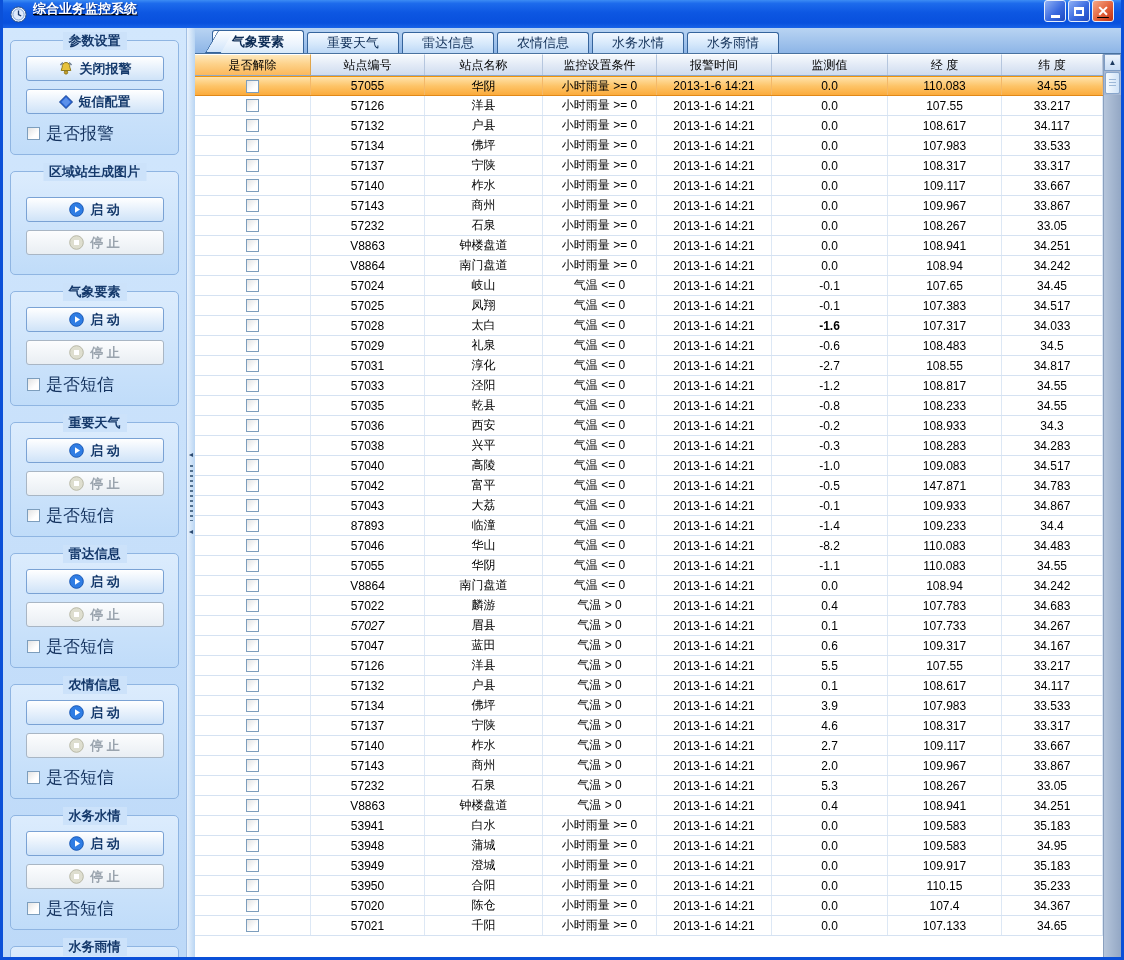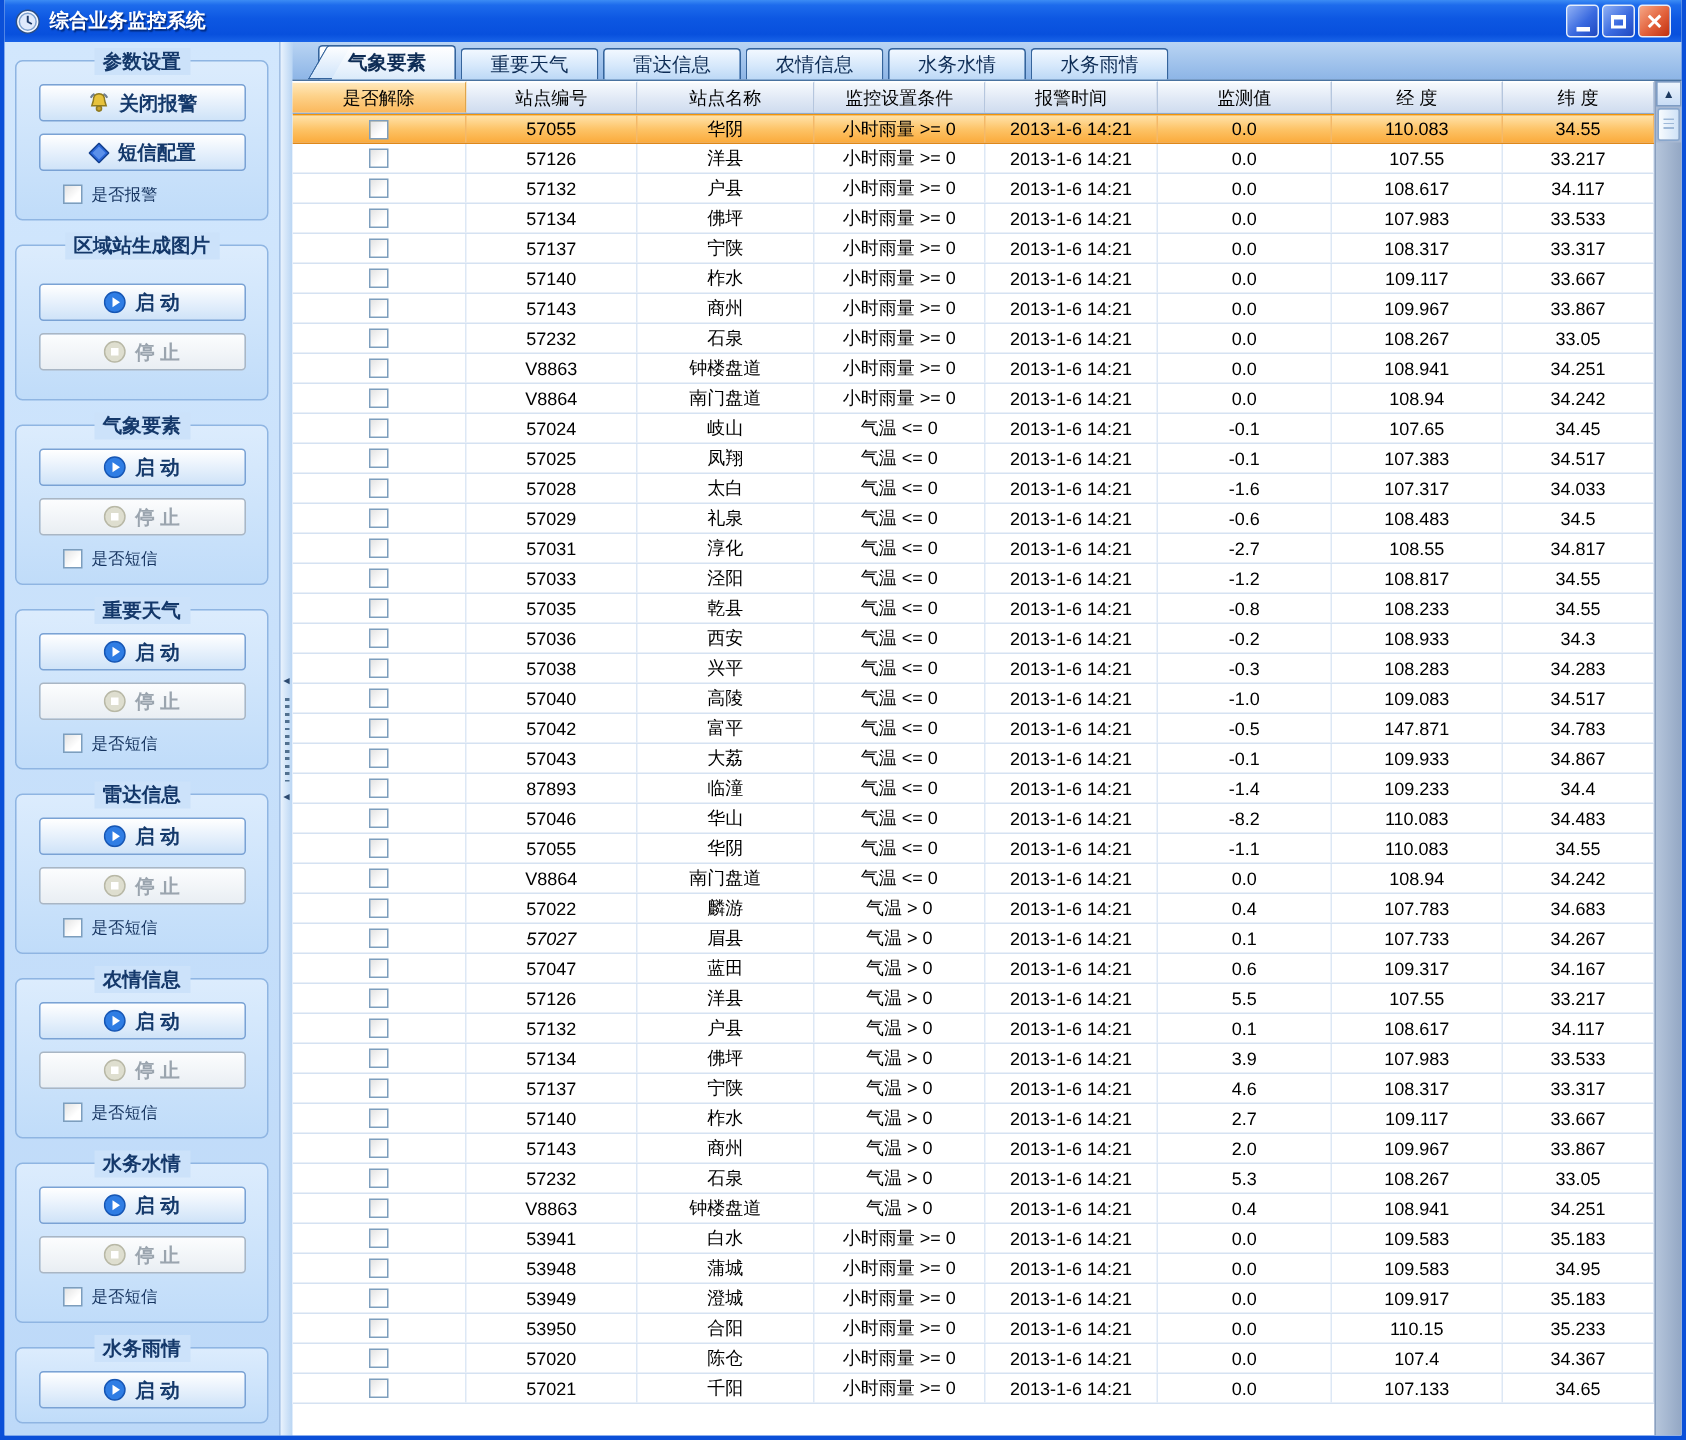--- a/index.html
+++ b/index.html
@@ -2,21 +2,21 @@
 <html><head>
 <meta charset="utf-8">
 <style>
   html,body{margin:0;padding:0;background:#fff;}
   *{font-family:"Liberation Sans",sans-serif;}
   .window{position:relative;width:1124px;height:960px;box-sizing:border-box;
     border-left:3px solid #0b50d8;border-right:3px solid #0b50d8;border-bottom:3px solid #0b50d8;
     background:#c6ddf8;overflow:hidden;}
   
   .titlebar{height:28px;background:linear-gradient(180deg,#3c8cf4 0%,#1d6bec 12%,#0d57e2 45%,#0850dd 82%,#1963e8 100%);
-    display:flex;align-items:center;padding:0 5px;}
+    display:flex;padding:0 5px;text-decoration:underline;}
   .app-icon{display:flex;align-items:center;margin-left:2px;}
   .title-text{color:#fff;font-weight:bold;font-size:13px;margin-left:6px;text-shadow:1px 1px 1px #00287a;}
   .win-buttons{margin-left:auto;display:flex;gap:2px;padding-right:2px;}
   .wbtn{width:22px;height:22px;border-radius:3px;border:1px solid #e6eefb;box-sizing:border-box;
     display:flex;align-items:center;justify-content:center;}
   .wbtn.min,.wbtn.max{background:linear-gradient(135deg,#90b1f5 0%,#3a6ae0 55%,#1f48c0 100%);}
   .wbtn.close{background:linear-gradient(135deg,#f6a887 0%,#e2603a 55%,#bf2f10 100%);}
   .glyph-min{display:block;width:9px;height:3px;background:#fff;margin-top:11px;}
   .glyph-max{display:block;width:10px;height:9px;border:2px solid #fff;border-top-width:3px;box-sizing:border-box;}
   .glyph-x{color:#fff;font-weight:bold;font-size:14px;line-height:1;}
@@ -29,21 +29,21 @@
   .group{position:relative;border:1px solid #8fb5e2;border-radius:5px;
     background:linear-gradient(180deg,#dcecfd 0%,#c0dcf9 100%);
     padding:15px 10px 9px;display:flex;flex-direction:column;align-items:center;gap:8px;flex:none;}
   .group-title{position:absolute;top:-9px;left:50%;transform:translateX(-50%);
     background:#cce2fa;padding:0 6px;font-size:13px;font-weight:bold;color:#14386a;white-space:nowrap;}
   .xp-btn{width:138px;height:25px;box-sizing:border-box;border:1px solid #7aa2d4;border-radius:3px;
     background:linear-gradient(180deg,#ffffff 0%,#e9f2fc 45%,#cfe3f8 100%);
     font-size:13px;font-weight:bold;color:#14396b;display:flex;align-items:center;justify-content:center;gap:6px;padding:0;}
   .xp-btn.disabled{color:#9aa4ae;border-color:#a9b6c4;background:linear-gradient(180deg,#fcfdfe,#e9eef3);}
   .icn{display:flex;align-items:center;}
-  .cb-row{display:flex;align-items:center;gap:6px;align-self:flex-start;margin-left:21px;font-size:11px;color:#15335f;text-align:center;}
+  .cb-row{display:flex;align-items:center;gap:6px;align-self:flex-start;margin-left:6px;font-size:17px;color:#15335f;text-align:center;}
   .cb{width:13px;height:13px;box-sizing:border-box;border:1px solid #7d9ebd;
     background:linear-gradient(135deg,#e3e3e3 0%,#ffffff 65%);display:inline-block;flex:none;}
   .pad-top{margin-top:10px;} .pad-bot{margin-bottom:10px;}
   
   .splitter{width:9px;flex:none;background:linear-gradient(90deg,#eaf3fd,#b9d5f3);
     border-left:1px solid #a3c0e4;box-sizing:border-box;
     display:flex;flex-direction:column;align-items:center;justify-content:center;gap:7px;}
   .splitter .arrow{font-size:7px;color:#2c4a70;line-height:1;}
   .splitter .grip{width:3px;height:56px;
     background-image:repeating-linear-gradient(180deg,#51708f 0 2px,transparent 2px 5px);}
@@ -487,21 +487,21 @@
                 <div class="td" style="width: 101px;">34.517</div>
               </div>
               <div class="trow">
                 <div class="td" style="width: 116px;">
                   <span class="cb"></span>
                 </div>
                 <div class="td" style="width: 114px;">57028</div>
                 <div class="td" style="width: 118px;">太白</div>
                 <div class="td" style="width: 114px;">气温 &lt;= 0</div>
                 <div class="td" style="width: 115px;">2013-1-6 14:21</div>
-                <div class="td" style="width: 116px;">-1.6</div>
+                <div class="td" style="width: 116px; font-weight: bold;">-1.6</div>
                 <div class="td" style="width: 114px;">107.317</div>
                 <div class="td" style="width: 101px;">34.033</div>
               </div>
               <div class="trow">
                 <div class="td" style="width: 116px;">
                   <span class="cb"></span>
                 </div>
                 <div class="td" style="width: 114px;">57029</div>
                 <div class="td" style="width: 118px;">礼泉</div>
                 <div class="td" style="width: 114px;">气温 &lt;= 0</div>

